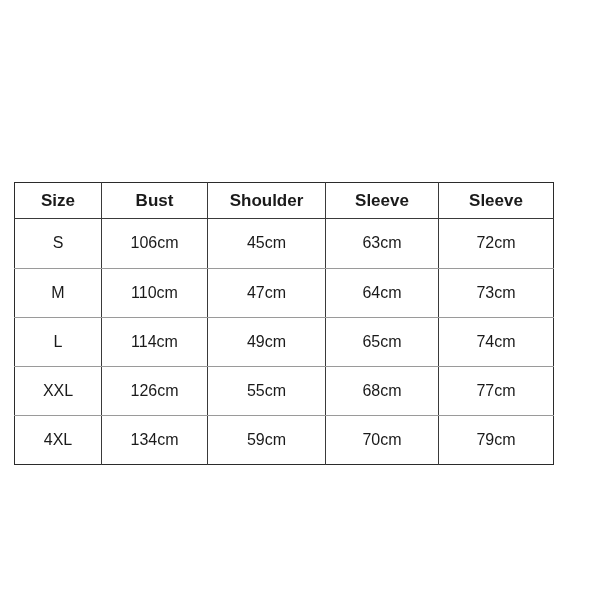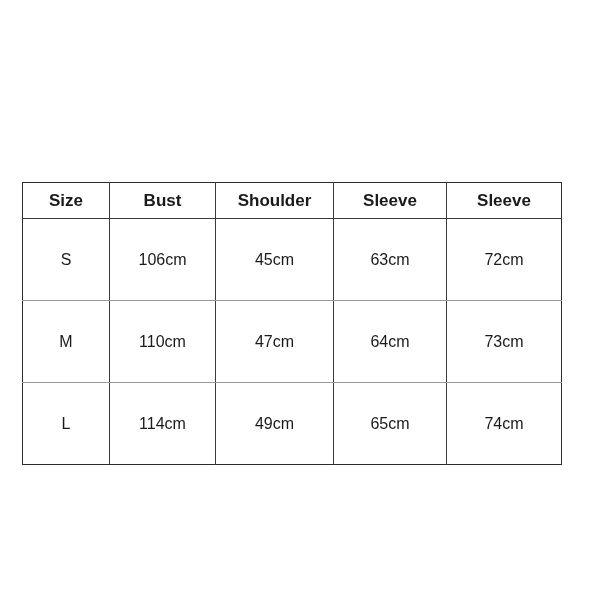--- a/index.html
+++ b/index.html
@@ -10,21 +10,21 @@
     width: 600px;
     height: 600px;
     background: #ffffff;
     font-family: "Liberation Sans", sans-serif;
     position: relative;
     overflow: hidden;
   }
 
   #size-chart-wrap {
     position: absolute;
-    left: 22px;
+    left: 14px;
     top: 182px;
     width: 539px;
     height: 283px;
   }
 
   table.size-chart {
     width: 539px;
     height: 283px;
     border-collapse: collapse;
     table-layout: fixed;
@@ -106,15 +106,29 @@
         <td>64cm</td>
         <td>73cm</td>
       </tr>
       <tr>
         <td>L</td>
         <td>114cm</td>
         <td>49cm</td>
         <td>65cm</td>
         <td>74cm</td>
       </tr>
+      <tr>
+        <td>XXL</td>
+        <td>126cm</td>
+        <td>55cm</td>
+        <td>68cm</td>
+        <td>77cm</td>
+      </tr>
+      <tr>
+        <td>4XL</td>
+        <td>134cm</td>
+        <td>59cm</td>
+        <td>70cm</td>
+        <td>79cm</td>
+      </tr>
     </tbody>
   </table>
 </div>
 
 </body></html>

